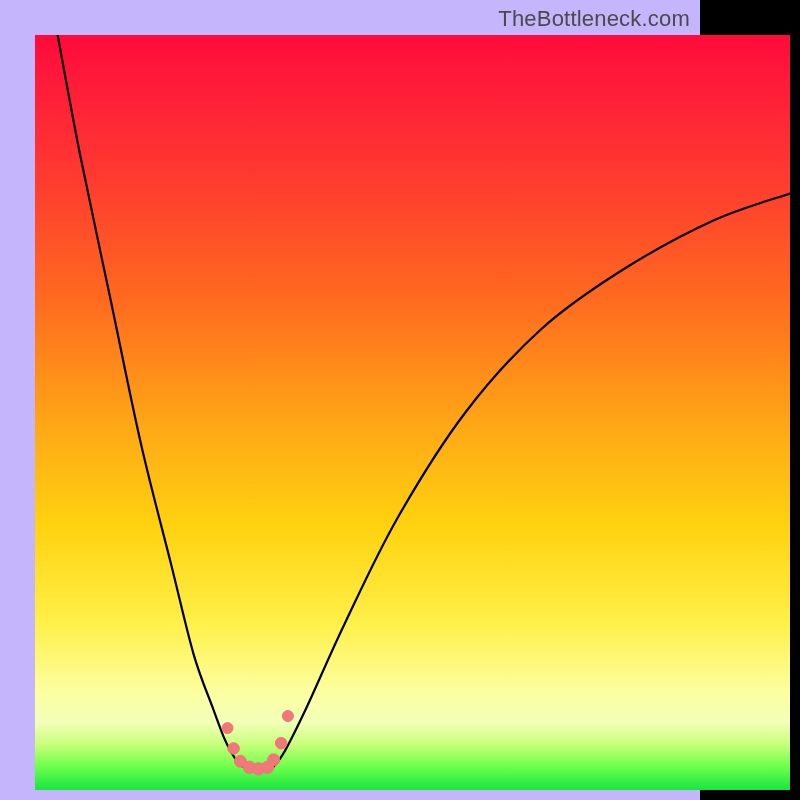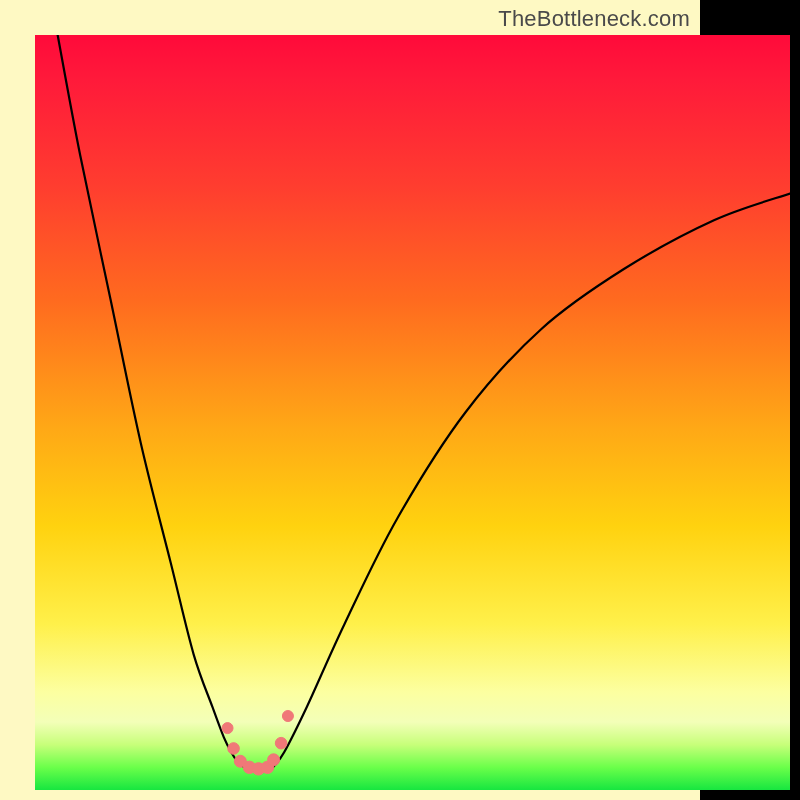--- a/index.html
+++ b/index.html
@@ -8,21 +8,21 @@
     width: 800px;
     height: 800px;
     background: #000;
     overflow: hidden;
     font-family: Arial, Helvetica, sans-serif;
   }
   .frame {
     position: absolute;
     left: 0; top: 0;
     width: 700px; height: 800px;
-    background: #fef9c3;
+    background: #c4b5fd;
   }
   .plot {
     position: absolute;
     left: 35px;
     top: 35px;
     width: 755px;
     height: 755px;
     
     background: linear-gradient(to bottom,
       #ff0a3a 0%,

